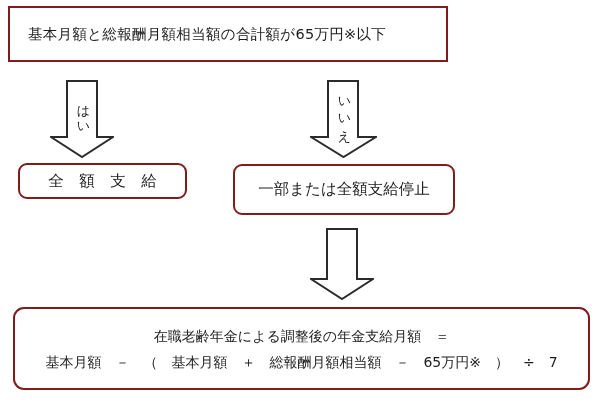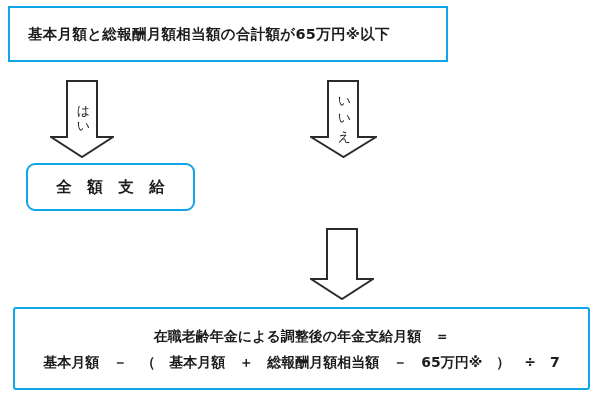--- a/index.html
+++ b/index.html
@@ -8,53 +8,51 @@
     position: relative;
     width: 600px;
     height: 401px;
     background: #ffffff;
     font-family: "DejaVu Sans", "Liberation Sans", sans-serif;
     color: #1c1c1c;
     overflow: hidden;
   }
   .box {
     position: absolute;
-    border: 2px solid #0ea5e9;
+    border: 2px solid #7f1d1d;
     background: #ffffff;
     display: flex;
     align-items: center;
     justify-content: center;
     text-align: center;
-    font-weight: bold;
   }
   .condition-box {
     left: 8px; top: 6px;
     width: 440px; height: 56px;
     justify-content: flex-start;
     padding-left: 18px;
     font-size: 14.5px;
     letter-spacing: 0.3px;
     text-align: left;
   }
   .rounded { border-radius: 9px; }
   .yes-result-box {
     left: 18px; top: 163px;
-    width: 169px; height: 48px;
+    width: 169px; height: 36px;
     font-size: 15.5px;
-    margin-left: 8px;
   }
   .no-result-box {
     left: 233px; top: 164px;
     width: 222px; height: 51px;
     font-size: 15.5px;
   }
   .formula-box {
     left: 13px; top: 307px;
     width: 577px; height: 83px;
-    border-radius: 3px;
+    border-radius: 11px;
     flex-direction: column;
     font-size: 14px;
     line-height: 26px;
   }
   .arrow-svg { position: absolute; }
   .arrow-label {
     position: absolute;
     writing-mode: vertical-rl;
     text-orientation: upright;
     font-size: 13px;
@@ -82,20 +80,23 @@
 
   <svg class="arrow-svg" style="left:310px; top:80px;" width="67" height="78" viewBox="0 0 67 78">
     <polygon points="18,1 48,1 48,57 66,57 33.5,77 1,57 18,57" fill="#ffffff" stroke="#2b2b2b" stroke-width="2" stroke-linejoin="miter"></polygon>
   </svg>
   <div class="arrow-label no-label">いいえ</div>
 
   <div class="box rounded yes-result-box">
     <span>全　額　支　給</span>
   </div>
 
+  <div class="box rounded no-result-box">
+    <span>一部または全額支給停止</span>
+  </div>
 
   <svg class="arrow-svg" style="left:310px; top:228px;" width="64" height="72" viewBox="0 0 64 72">
     <polygon points="17,1 47,1 47,51 63,51 32,71 1,51 17,51" fill="#ffffff" stroke="#2b2b2b" stroke-width="2" stroke-linejoin="miter"></polygon>
   </svg>
 
   <div class="box formula-box">
     <div>在職老齢年金による調整後の年金支給月額　＝</div>
     <div>基本月額　－　（　基本月額　＋　総報酬月額相当額　－　65万円※　）　÷　7</div>
   </div>
 

